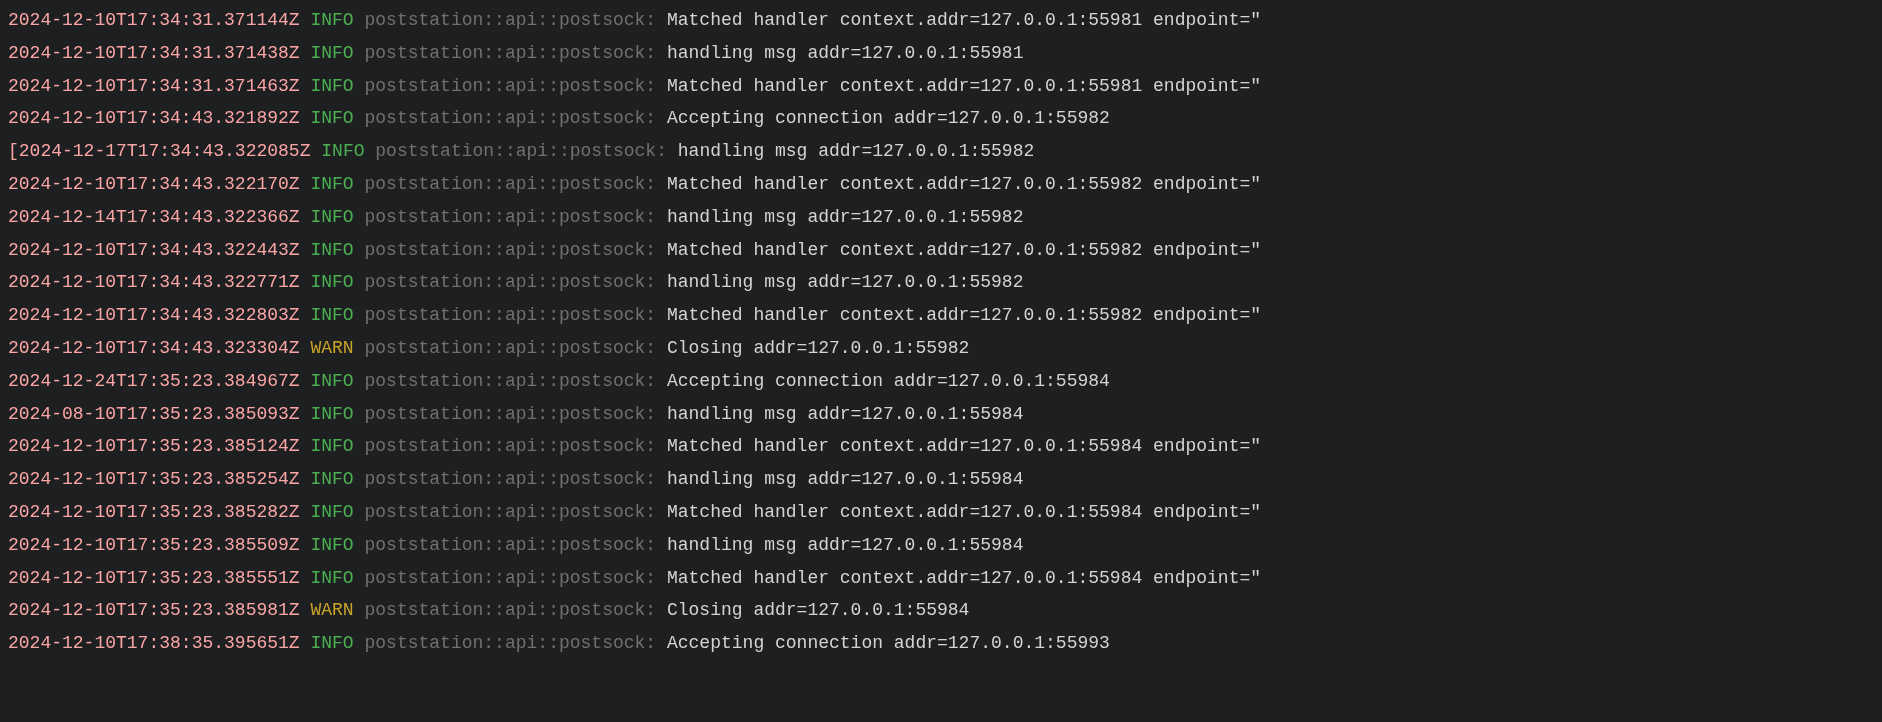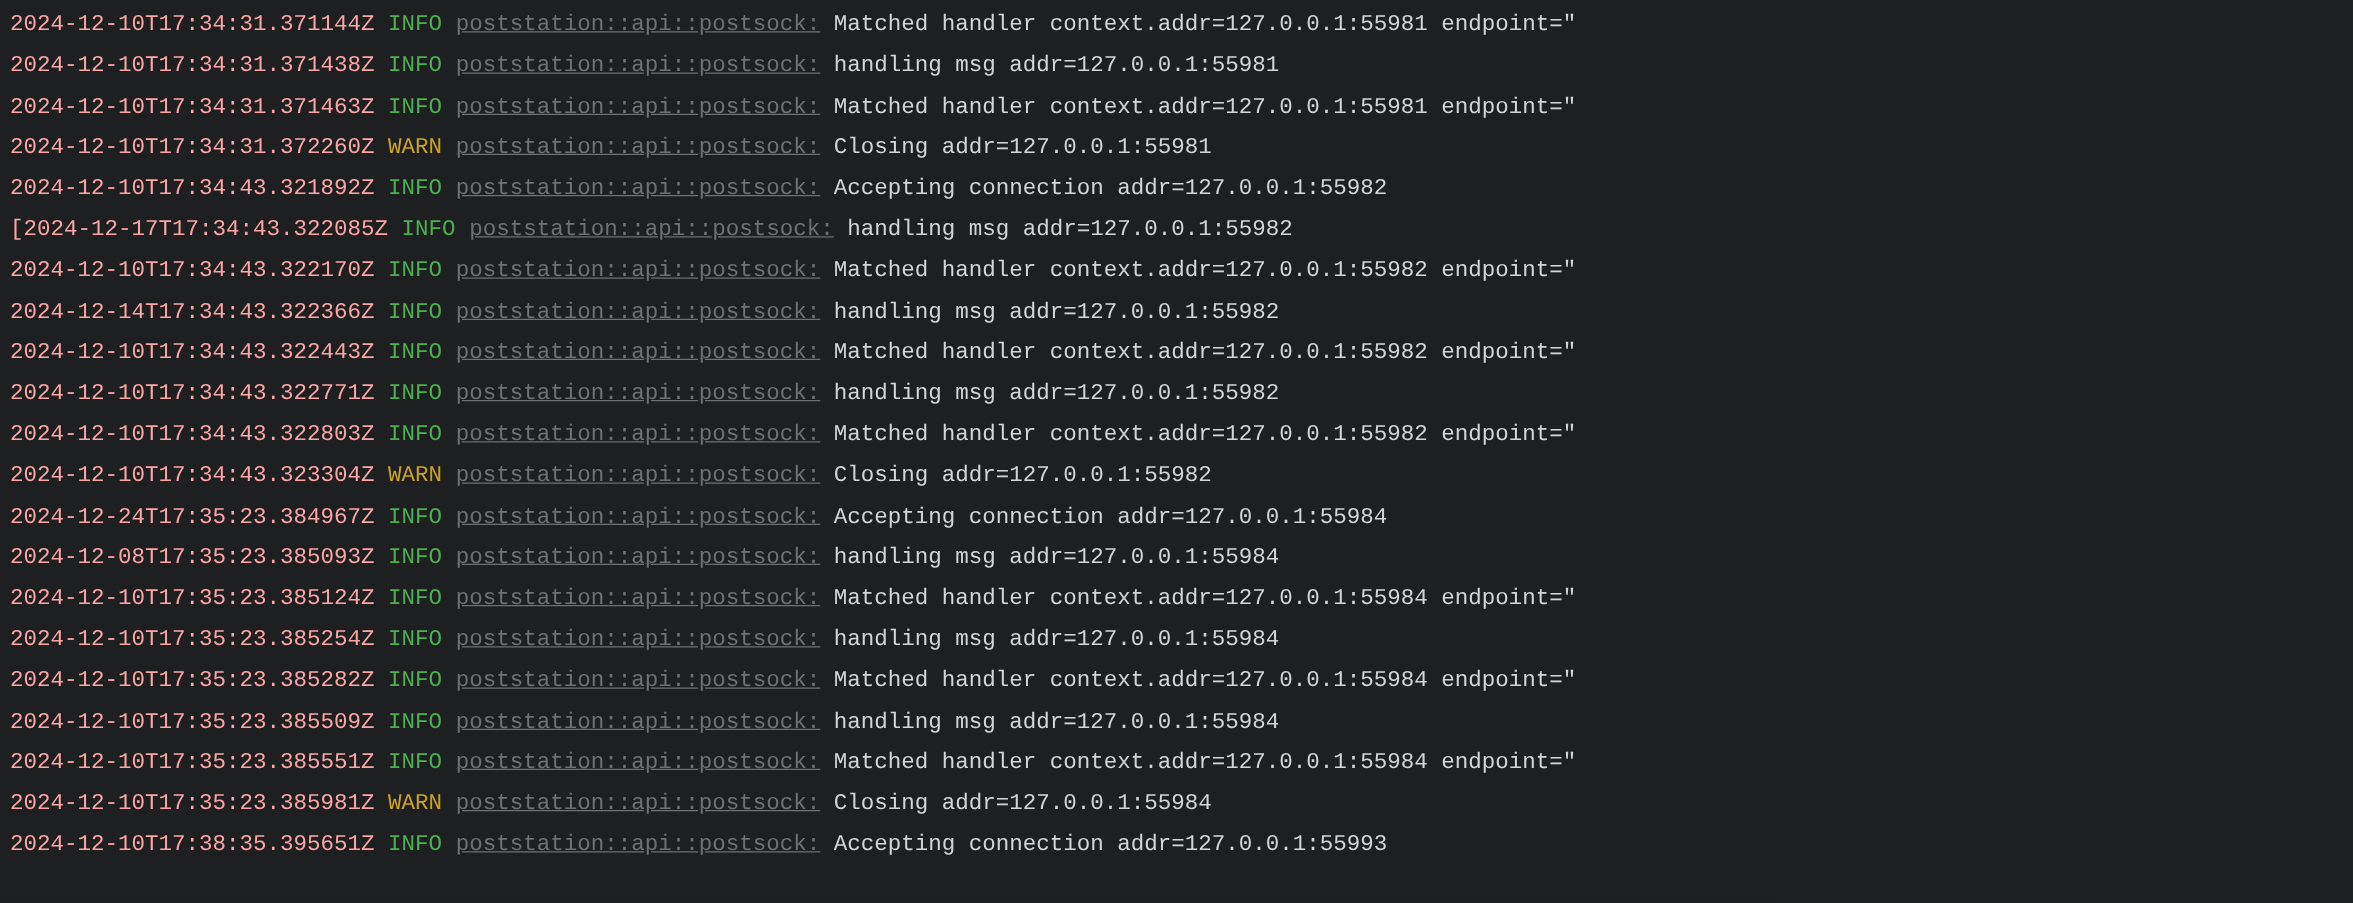--- a/index.html
+++ b/index.html
@@ -26,44 +26,42 @@
       color: #fca5a5;
     }
     .level-info {
       color: #4caf50;
     }
     .level-warn {
       color: #c9a227;
     }
     .module {
       color: #707070;
-      text-decoration: underline;
     }
     .message {
       color: #d4d4d4;
     }
   </style>
 </head>
 <body>
 
 <div id="log-container">
     <div class="log-line"><span class="timestamp"> </span><span class="timestamp">2024-12-10T17:34:31.371144Z</span>  <span class="level-info">INFO</span> <span class="module">poststation::api::postsock:</span> <span class="message">Matched handler context.addr=127.0.0.1:55981 endpoint="</span></div>
     <div class="log-line"><span class="timestamp"> </span><span class="timestamp">2024-12-10T17:34:31.371438Z</span>  <span class="level-info">INFO</span> <span class="module">poststation::api::postsock:</span> <span class="message">handling msg addr=127.0.0.1:55981</span></div>
     <div class="log-line"><span class="timestamp"> </span><span class="timestamp">2024-12-10T17:34:31.371463Z</span>  <span class="level-info">INFO</span> <span class="module">poststation::api::postsock:</span> <span class="message">Matched handler context.addr=127.0.0.1:55981 endpoint="</span></div>
-    <div class="log-line"><span class="timestamp"> </span><span class="timestamp">2024-12-10T17:34:31.372260Z</span>  <span class="level-warn">WARN</span> <span class="module">poststation::api::postsock:</span> <span class="message">Closing addr=127.0.0.1:55981</span></div>
     <div class="log-line"><span class="timestamp"> </span><span class="timestamp">2024-12-10T17:34:43.321892Z</span>  <span class="level-info">INFO</span> <span class="module">poststation::api::postsock:</span> <span class="message">Accepting connection addr=127.0.0.1:55982</span></div>
     <div class="log-line"><span class="timestamp">[</span><span class="timestamp">2024-12-17T17:34:43.322085Z</span>  <span class="level-info">INFO</span> <span class="module">poststation::api::postsock:</span> <span class="message">handling msg addr=127.0.0.1:55982</span></div>
     <div class="log-line"><span class="timestamp"> </span><span class="timestamp">2024-12-10T17:34:43.322170Z</span>  <span class="level-info">INFO</span> <span class="module">poststation::api::postsock:</span> <span class="message">Matched handler context.addr=127.0.0.1:55982 endpoint="</span></div>
     <div class="log-line"><span class="timestamp"> </span><span class="timestamp">2024-12-14T17:34:43.322366Z</span>  <span class="level-info">INFO</span> <span class="module">poststation::api::postsock:</span> <span class="message">handling msg addr=127.0.0.1:55982</span></div>
     <div class="log-line"><span class="timestamp"> </span><span class="timestamp">2024-12-10T17:34:43.322443Z</span>  <span class="level-info">INFO</span> <span class="module">poststation::api::postsock:</span> <span class="message">Matched handler context.addr=127.0.0.1:55982 endpoint="</span></div>
     <div class="log-line"><span class="timestamp"> </span><span class="timestamp">2024-12-10T17:34:43.322771Z</span>  <span class="level-info">INFO</span> <span class="module">poststation::api::postsock:</span> <span class="message">handling msg addr=127.0.0.1:55982</span></div>
     <div class="log-line"><span class="timestamp"> </span><span class="timestamp">2024-12-10T17:34:43.322803Z</span>  <span class="level-info">INFO</span> <span class="module">poststation::api::postsock:</span> <span class="message">Matched handler context.addr=127.0.0.1:55982 endpoint="</span></div>
     <div class="log-line"><span class="timestamp"> </span><span class="timestamp">2024-12-10T17:34:43.323304Z</span>  <span class="level-warn">WARN</span> <span class="module">poststation::api::postsock:</span> <span class="message">Closing addr=127.0.0.1:55982</span></div>
     <div class="log-line"><span class="timestamp"> </span><span class="timestamp">2024-12-24T17:35:23.384967Z</span>  <span class="level-info">INFO</span> <span class="module">poststation::api::postsock:</span> <span class="message">Accepting connection addr=127.0.0.1:55984</span></div>
-    <div class="log-line"><span class="timestamp"> </span><span class="timestamp">2024-12-08T17:35:23.385093Z</span>  <span class="level-info">INFO</span> <span class="module">poststation::api::postsock:</span> <span class="message">handling msg addr=127.0.0.1:55984</span></div>
+    <div class="log-line"><span class="timestamp"> </span><span class="timestamp">2024-08-10T17:35:23.385093Z</span>  <span class="level-info">INFO</span> <span class="module">poststation::api::postsock:</span> <span class="message">handling msg addr=127.0.0.1:55984</span></div>
     <div class="log-line"><span class="timestamp"> </span><span class="timestamp">2024-12-10T17:35:23.385124Z</span>  <span class="level-info">INFO</span> <span class="module">poststation::api::postsock:</span> <span class="message">Matched handler context.addr=127.0.0.1:55984 endpoint="</span></div>
     <div class="log-line"><span class="timestamp"> </span><span class="timestamp">2024-12-10T17:35:23.385254Z</span>  <span class="level-info">INFO</span> <span class="module">poststation::api::postsock:</span> <span class="message">handling msg addr=127.0.0.1:55984</span></div>
     <div class="log-line"><span class="timestamp"> </span><span class="timestamp">2024-12-10T17:35:23.385282Z</span>  <span class="level-info">INFO</span> <span class="module">poststation::api::postsock:</span> <span class="message">Matched handler context.addr=127.0.0.1:55984 endpoint="</span></div>
     <div class="log-line"><span class="timestamp"> </span><span class="timestamp">2024-12-10T17:35:23.385509Z</span>  <span class="level-info">INFO</span> <span class="module">poststation::api::postsock:</span> <span class="message">handling msg addr=127.0.0.1:55984</span></div>
     <div class="log-line"><span class="timestamp"> </span><span class="timestamp">2024-12-10T17:35:23.385551Z</span>  <span class="level-info">INFO</span> <span class="module">poststation::api::postsock:</span> <span class="message">Matched handler context.addr=127.0.0.1:55984 endpoint="</span></div>
     <div class="log-line"><span class="timestamp"> </span><span class="timestamp">2024-12-10T17:35:23.385981Z</span>  <span class="level-warn">WARN</span> <span class="module">poststation::api::postsock:</span> <span class="message">Closing addr=127.0.0.1:55984</span></div>
     <div class="log-line"><span class="timestamp"> </span><span class="timestamp">2024-12-10T17:38:35.395651Z</span>  <span class="level-info">INFO</span> <span class="module">poststation::api::postsock:</span> <span class="message">Accepting connection addr=127.0.0.1:55993</span></div>
   </div>
 
 </body></html>

